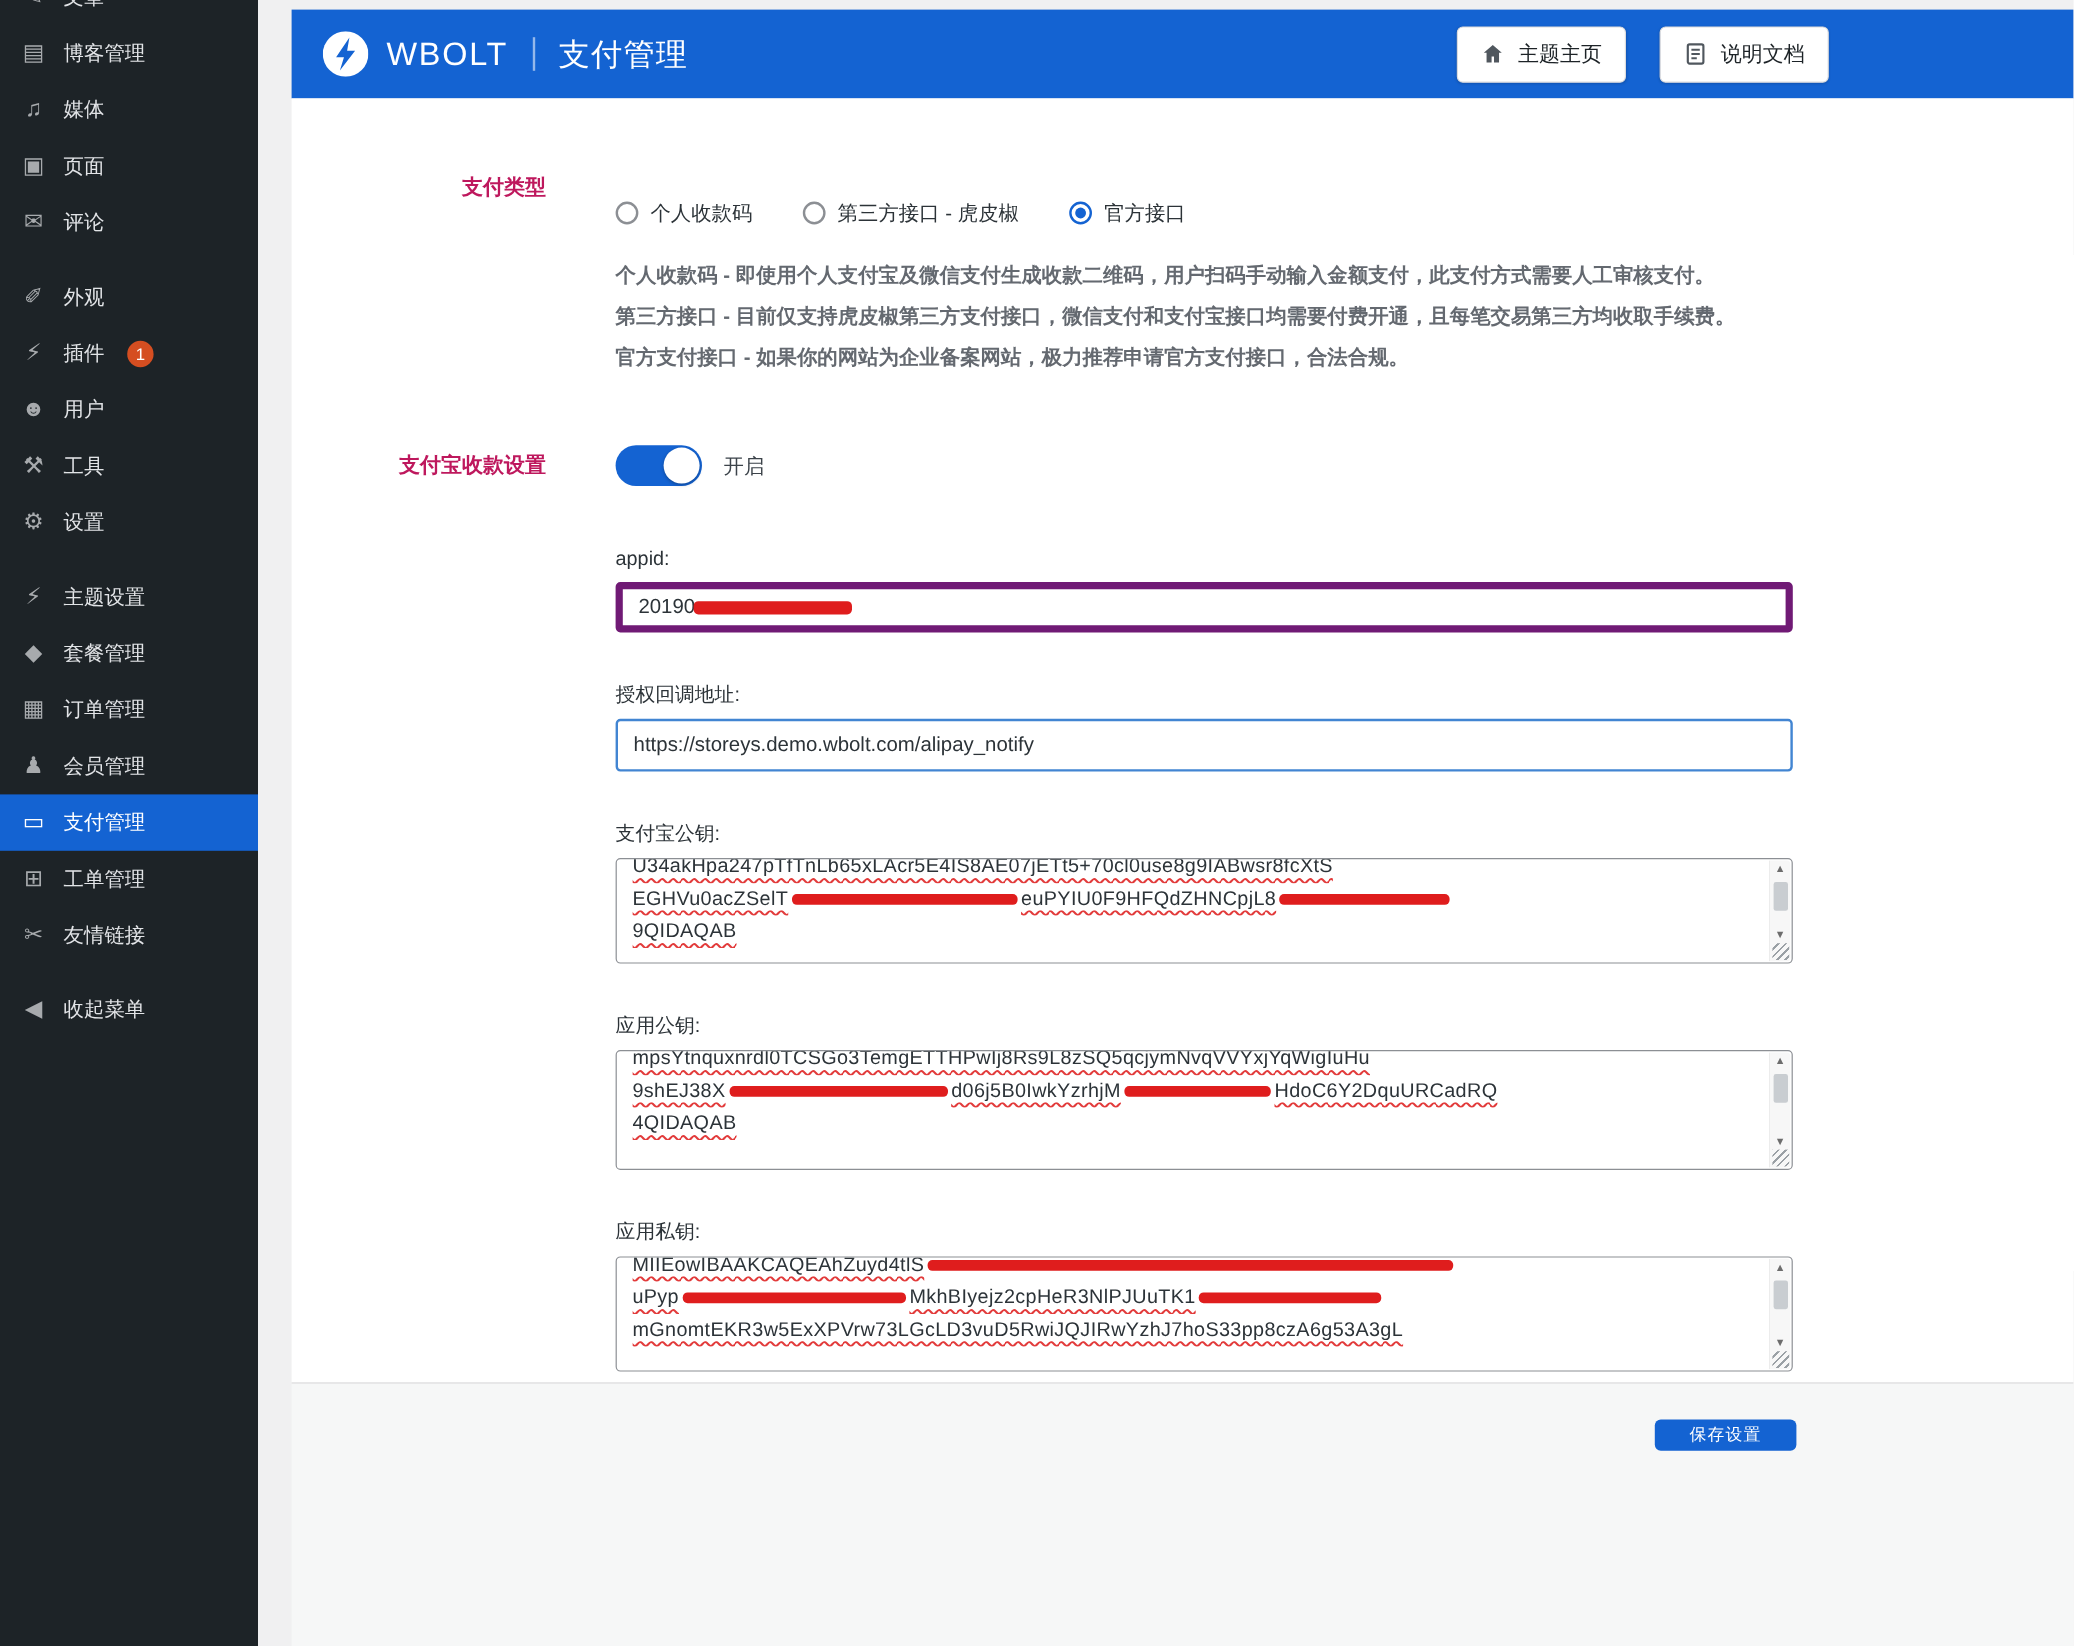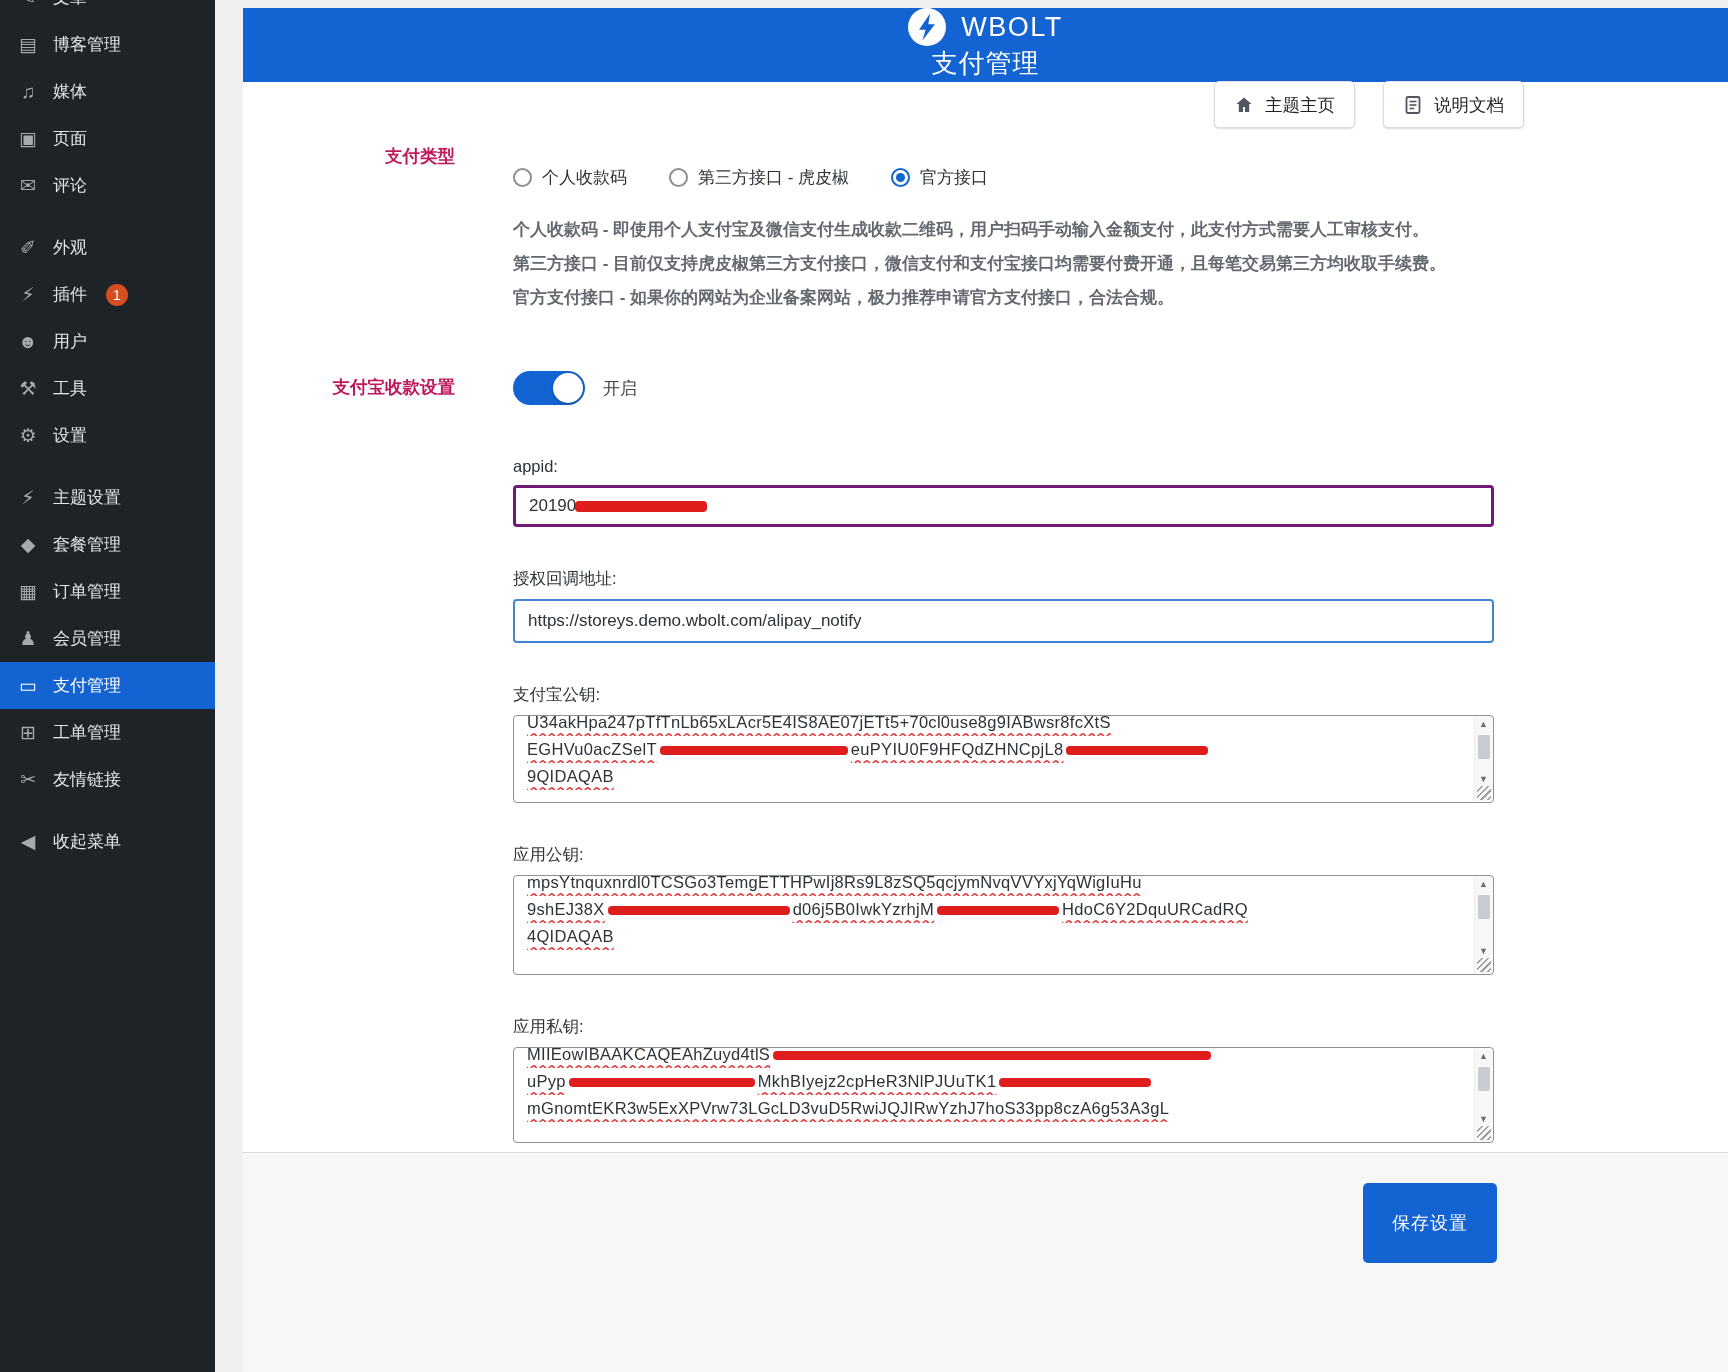--- a/index.html
+++ b/index.html
@@ -40,21 +40,21 @@
   .sb-badge{
     margin-left:6px;min-width:22px;height:22px;border-radius:50%;
     background:var(--badge);color:#fff;font-size:14px;
     display:inline-flex;align-items:center;justify-content:center;padding:0 2px;
   }
 
   
   .main{margin-left:215px;height:100%;}
   .topbar{
     margin:8px 0 0 28px;height:74px;background:var(--accent);
-    display:flex;align-items:center;padding:0 26px;color:#fff;flex-direction:column;
+    display:flex;align-items:center;padding:0 26px;color:#fff;
   }
   .brand{display:flex;align-items:center;gap:15px;}
   .brand-logo{width:38px;height:38px;flex-shrink:0;}
   .brand-name{font-size:27px;letter-spacing:1.5px;font-weight:500;}
   .topbar-divider{width:2px;height:28px;background:rgba(255,255,255,.55);margin:0 20px;}
   .page-title{font-size:26px;font-weight:500;letter-spacing:1px;}
   .topbar-actions{margin-left:auto;display:flex;gap:28px;padding-right:178px;}
   .hbtn{
     background:#fff;border:1px solid #dcdcde;border-radius:5px;height:47px;
     display:flex;align-items:center;gap:11px;padding:0 19px;
@@ -97,21 +97,21 @@
   .toggle.off{background:#f3f4f5;border:1px solid #d5d7da;}
   .toggle.off .knob{
     position:absolute;top:1px;left:1px;width:30px;height:30px;border-radius:50%;
     background:#fff;border:1px solid #c3c4c7;box-shadow:0 1px 2px rgba(0,0,0,.2);
   }
   .toggle-label{font-size:17px;color:#3c434a;}
 
   .fields{margin-top:52px;}
   .field-label{font-size:16.5px;color:#2c3338;margin-bottom:9px;}
   .text-input{
-    width:100%;height:42px;border:3px solid #701a75;border-radius:4px;
+    width:100%;height:42px;border:6px solid #701a75;border-radius:4px;
     font-size:17px;padding:0 13px;display:flex;align-items:center;background:#fff;
     color:#2c3338;font-family:inherit;
   }
   input.text-input{display:block;line-height:40px;}
   input.text-input.focused{border:2px solid #4285d2;height:44px;outline:none;}
   .field{margin-bottom:22px;margin-top:41px;}
   .field-callback{margin-bottom:20px;}
 
   .redact{
     display:inline-block;height:9px;background:var(--redact);
@@ -147,21 +147,21 @@
   .row-wechat{margin-top:64px;}
 
   
   .footer{
     margin-left:28px;height:220px;background:#f6f7f7;border-top:1px solid #dcdcde;
     display:flex;justify-content:flex-end;align-items:flex-start;
     padding:30px 231px 0 0;
   }
   .save-btn{
     background:var(--accent);color:#fff;border:none;border-radius:5px;
-    font-size:18px;padding:28px 29px;cursor:pointer;font-family:inherit;
+    font-size:14px;padding:4px 29px;cursor:pointer;font-family:inherit;
     letter-spacing:1px;
   }
 </style>
 </head>
 <body>
 
 <div class="sidebar">
   <div id="sidebar-items">
       <div class="sb-item cut">
         <span class="sb-icon">✎</span>

